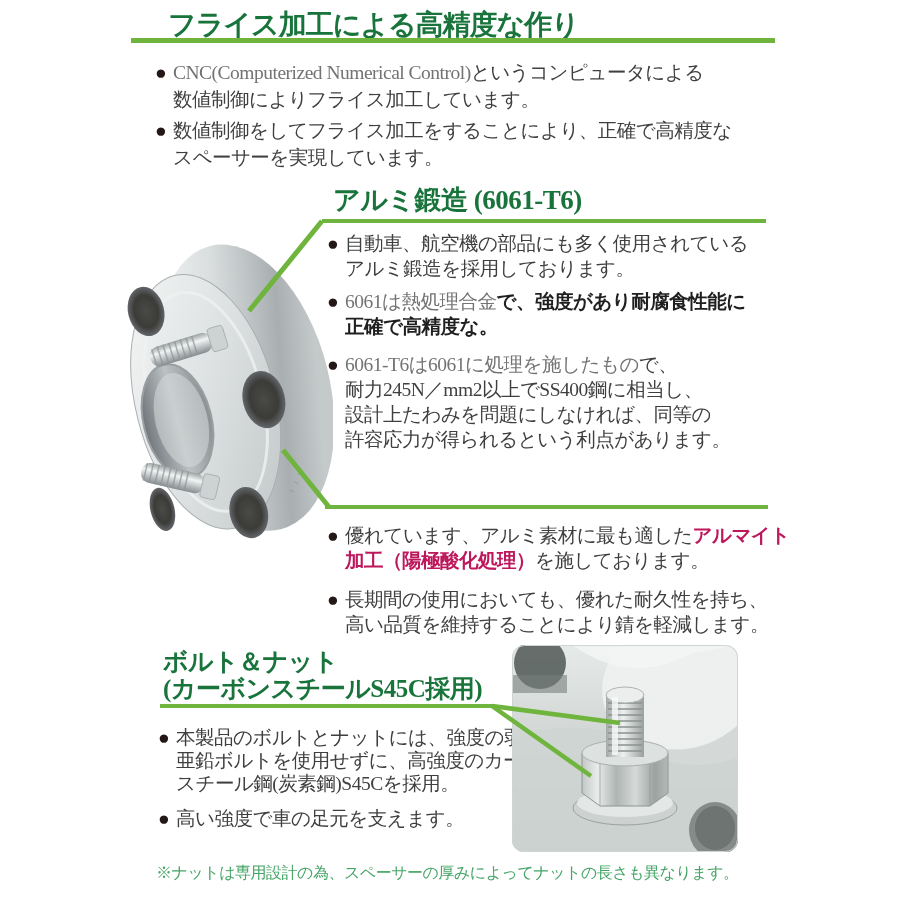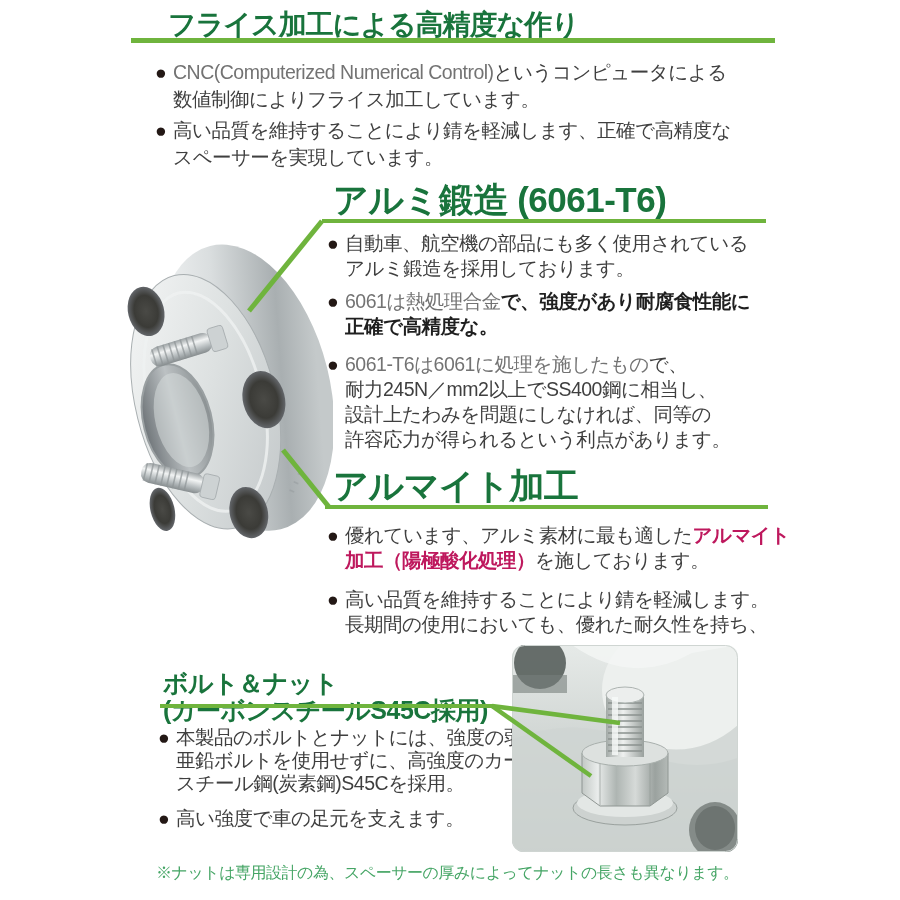--- a/index.html
+++ b/index.html
@@ -1,29 +1,29 @@
 <!DOCTYPE html>
 <html><head>
 <meta charset="utf-8">
 <style>
   html,body{margin:0;padding:0;background:#ffffff;}
   .page{
     position:relative;width:900px;height:900px;background:#ffffff;overflow:hidden;
-    font-family:Liberation Sans, sans-serif;
+    font-family:Liberation Serif, serif;
   }
   .abs{position:absolute;}
   
   .h1{
     left:168px;top:9px;font-size:28px;font-weight:700;color:#19743c;
     letter-spacing:-1px;white-space:nowrap;line-height:32px;
   }
-  .h2{font-size:35px;font-weight:700;color:#19743c;letter-spacing:-0.5px;white-space:nowrap;line-height:32px;}
+  .h2{font-size:27px;font-weight:700;color:#19743c;letter-spacing:-0.5px;white-space:nowrap;line-height:32px;}
   .h2-alumi{left:333px;top:184px;}
   .h2-almite{left:333px;top:470px;}
-  .h2-bolt{left:163px;top:670px;font-size:25px;line-height:27px;}
+  .h2-bolt{left:163px;top:648px;font-size:25px;line-height:27px;}
   
   .rule{background:#6fb43d;height:4px;}
   .rule1{left:131px;top:38px;width:644px;height:5px;}
   .rule2{left:322px;top:219px;width:444px;}
   .rule3{left:325px;top:505px;width:443px;}
   .rule4{left:160px;top:704px;width:333px;}
   
   .sec{color:#3f3f3f;}
   .bullet{display:flex;align-items:flex-start;}
   .mk{flex:0 0 18px;width:18px;color:#231815;}
@@ -59,21 +59,21 @@
     <div class="bullet">
       <span class="mk">●</span>
       <div>
         <div><span class="c-blue">CNC(Computerized Numerical Control)</span><span>というコンピュータによる</span></div>
         <div><span>数値制御によりフライス加工しています。</span></div>
       </div>
     </div>
     <div class="bullet">
       <span class="mk">●</span>
       <div>
-        <div><span>高い品質を維持することにより錆を軽減します、正確で高精度な</span></div>
+        <div><span>数値制御をしてフライス加工をすることにより、正確で高精度な</span></div>
         <div><span>スペーサーを実現しています。</span></div>
       </div>
     </div>
   </div>
 
   <svg class="abs spacer-photo" viewBox="0 0 215 315">
     <defs>
       <linearGradient id="gSide" x1="0" y1="0" x2="1" y2="0.3">
         <stop offset="0" stop-color="#fbfcfc"></stop>
           <stop offset="0.45" stop-color="#dadedf"></stop>
@@ -148,36 +148,35 @@
       <span class="mk">●</span>
       <div>
         <div><span class="c-blue">6061-T6は6061に処理を施したもの</span><span>で、</span></div>
         <div><span>耐力245N／mm2以上でSS400鋼に相当し、</span></div>
         <div><span>設計上たわみを問題にしなければ、同等の</span></div>
         <div><span>許容応力が得られるという利点があります。</span></div>
       </div>
     </div>
   </div>
 
-  <div class="abs h2 h2-almite">アルマイト加工</div>
   <div class="abs rule rule3"></div>
 
   <div class="abs sec sec-almite">
     <div class="bullet">
       <span class="mk">●</span>
       <div>
         <div><span>優れています、アルミ素材に最も適した</span><span class="c-bluebold">アルマイト</span></div>
         <div><span class="c-bluebold">加工（陽極酸化処理）</span><span>を施しております。</span></div>
       </div>
     </div>
     <div class="bullet">
       <span class="mk">●</span>
       <div>
+        <div><span>長期間の使用においても、優れた耐久性を持ち、</span></div>
         <div><span>高い品質を維持することにより錆を軽減します。</span></div>
-        <div><span>長期間の使用においても、優れた耐久性を持ち、</span></div>
       </div>
     </div>
   </div>
 
   <div class="abs h2 h2-bolt">
     <div>ボルト＆ナット</div>
     <div>(カーボンスチールS45C採用)</div>
   </div>
   <div class="abs rule rule4"></div>
 

